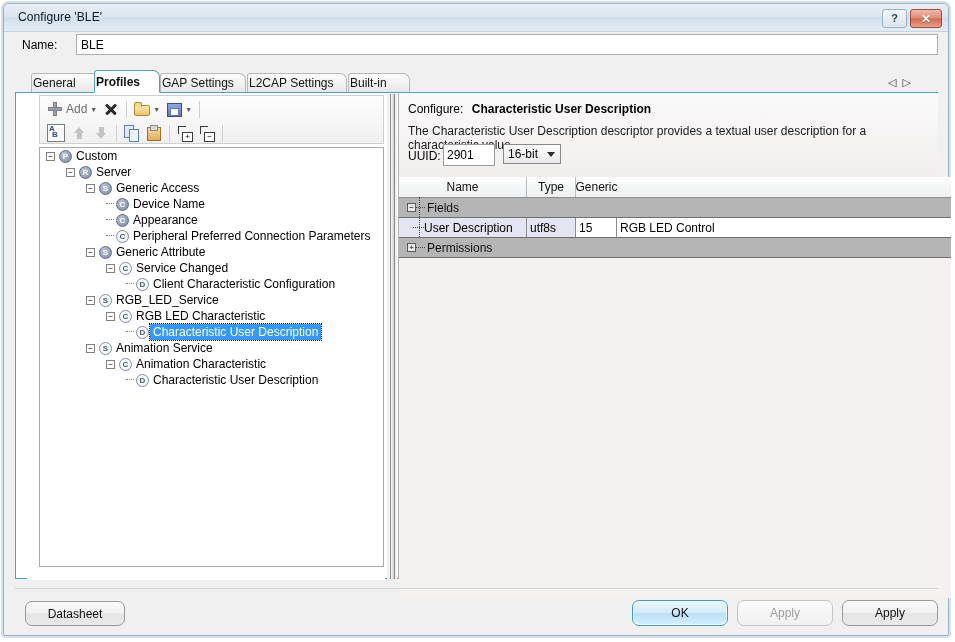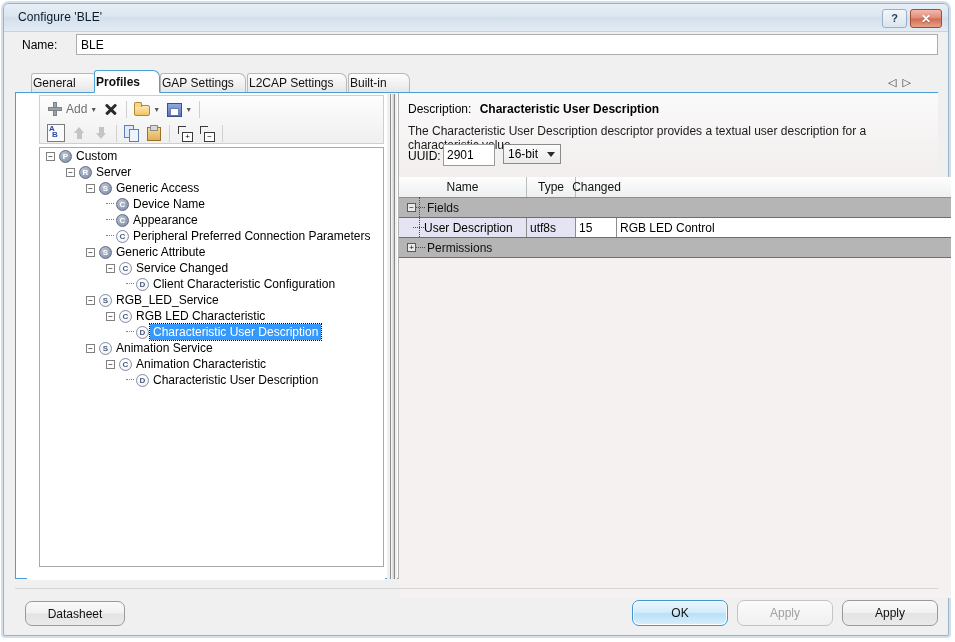--- a/index.html
+++ b/index.html
@@ -588,37 +588,37 @@
     </div>
 
     <div id="splitter">
         <div class="bar"></div>
       </div>
 
     <div id="desc-pane">
 
       <div id="desc-head">
         <div class="dh-line1">
-          <span>Description:</span>
+          <span>Configure:</span>
           <b>Characteristic User Description</b>
         </div>
         <div class="dh-line2">The Characteristic User Description descriptor provides a textual user description for a characteristic value.</div>
         <div class="dh-uuid-lbl">UUID:</div>
         <input id="uuid-input" type="text" value="2901" style="">
         <div id="uuid-select">
           <span>16-bit</span>
           <span class="sel-caret"></span>
         </div>
       </div>
 
       <div id="grid">
         <div class="grid-header">
           <div class="gh-cell c-name">Name</div>
           <div class="gh-cell c-type">Type</div>
-          <div class="gh-cell c-length">Changed</div>
+          <div class="gh-cell c-length">Generic</div>
         </div>
 
         <div id="grid-body">
             <div class="grid-row group">
               <span class="g-exp">−</span>
               <span class="g-dots"></span>
               <span class="g-text">Fields</span>
             </div>
             <div class="grid-row data">
               <div class="gd-cell c-name lav">

